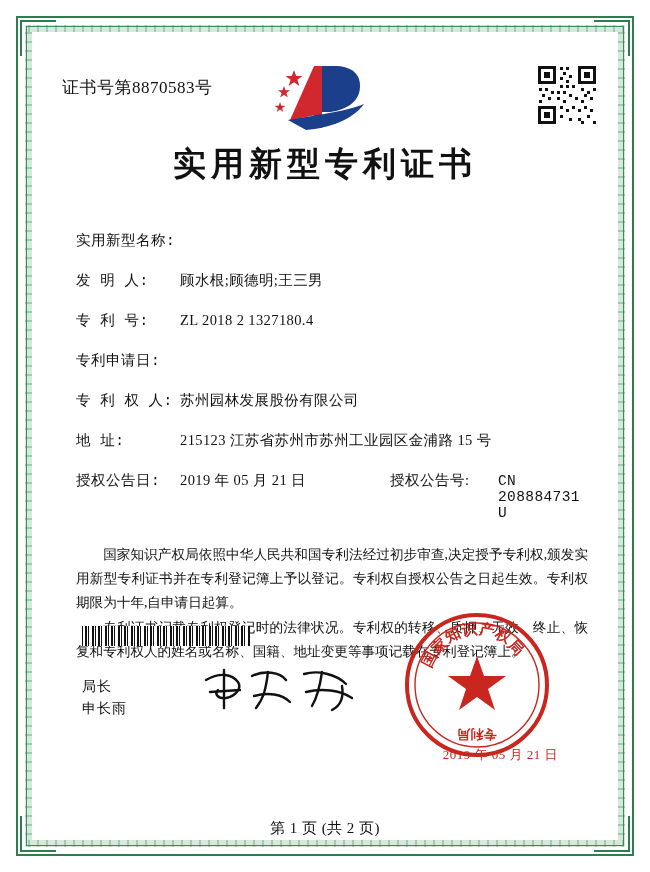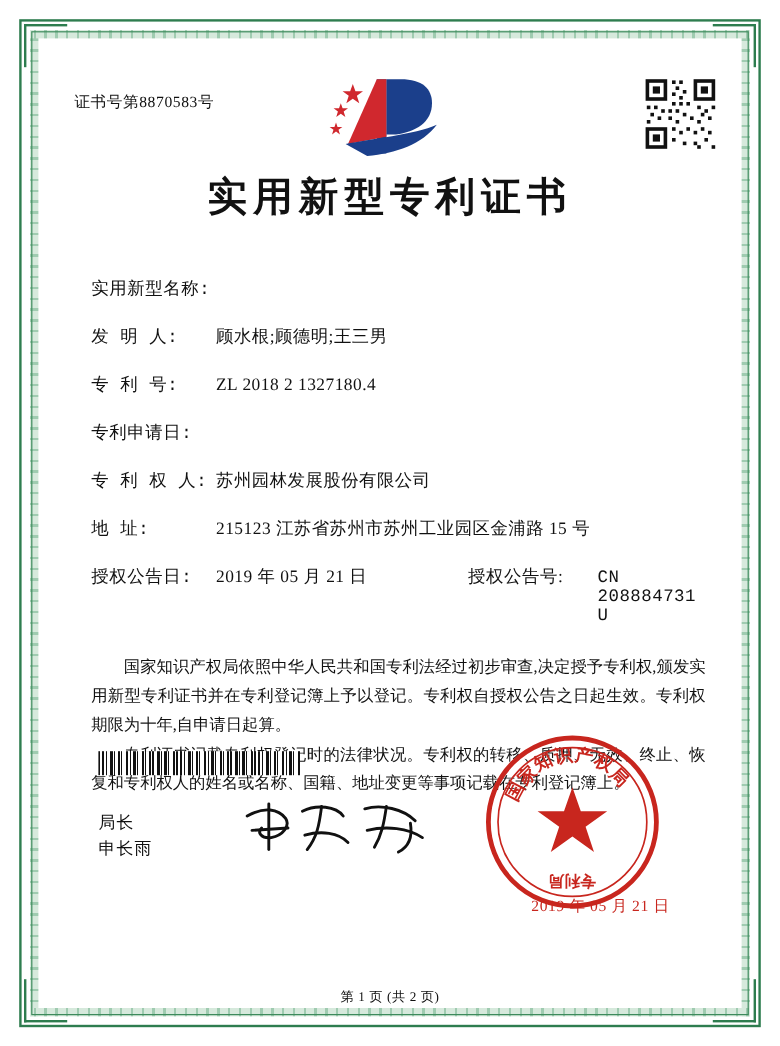--- a/index.html
+++ b/index.html
@@ -76,21 +76,21 @@
 
   
   .header-row {
     position: relative;
     height: 100px;
   }
   .cert-number {
     position: absolute;
     left: 16px;
     top: 34px;
-    font-size: 13px;
+    font-size: 17px;
     letter-spacing: 0.5px;
     color: #111;
   }
   .emblem {
     position: absolute;
     left: 50%;
     transform: translateX(-50%);
     top: 16px;
     width: 130px;
     height: 76px;
@@ -215,21 +215,21 @@
     font-size: 13px;
     color: #c8261e;
     letter-spacing: 0.5px;
   }
   .page-footer {
     position: absolute;
     left: 0;
     right: 0;
     bottom: -14px;
     text-align: center;
-    font-size: 11px;
+    font-size: 15px;
     color: #111;
     letter-spacing: 0.5px;
   }
 </style>
 </head>
 <body>
 
 <div class="certificate">
 
   <div class="border-pattern"></div>

